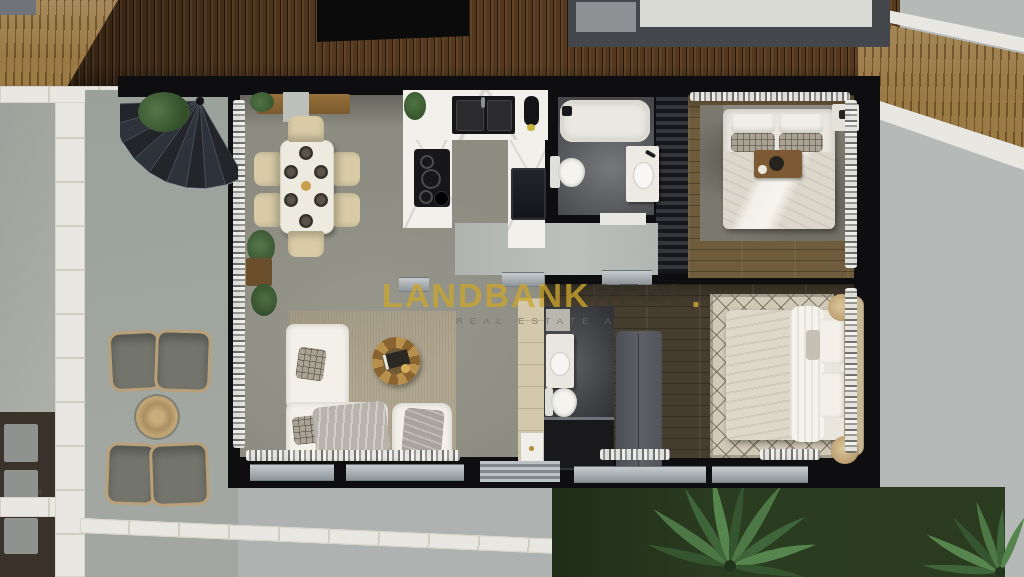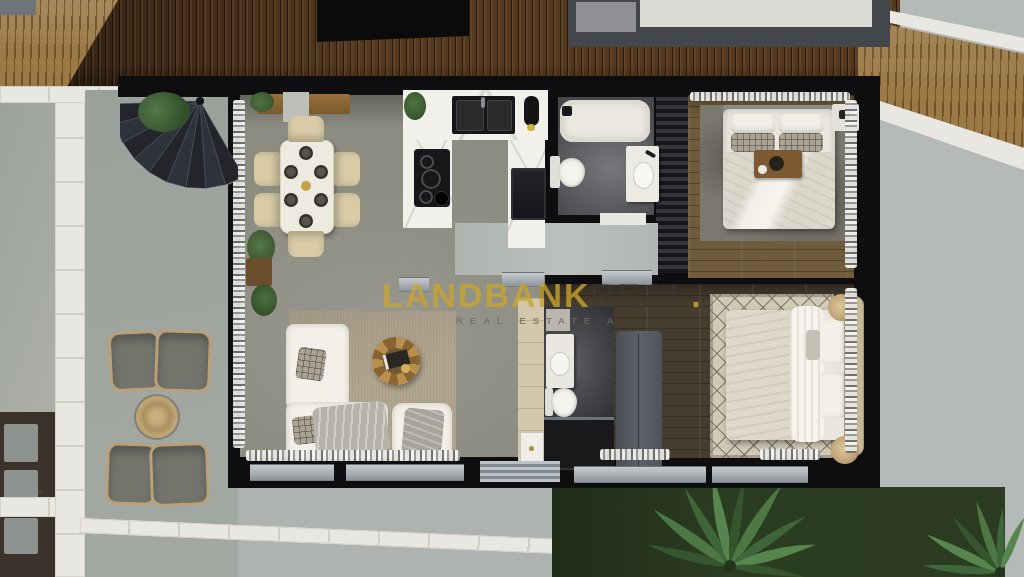--- a/index.html
+++ b/index.html
@@ -48,21 +48,21 @@
     background-image:radial-gradient(70px 45px at 30% 40%,rgba(0,0,0,.28),transparent),
     radial-gradient(90px 55px at 70% 72%,rgba(0,0,0,.22),transparent),
     radial-gradient(60px 35px at 55% 22%,rgba(255,255,255,.09),transparent);}
   .rugL{background-color:#b0a690;
     background-image:repeating-linear-gradient(90deg,rgba(120,110,88,.14) 0 1px,transparent 1px 3px),
     linear-gradient(160deg,rgba(0,0,0,.08),transparent 50%);}
   .white-soft{background:#f2f0e9;border-radius:8px;box-shadow:inset 0 0 6px rgba(0,0,0,.18);}
   .grass{background:linear-gradient(90deg,#1f2d18,#2b3d21 40%,#2a3b20);}
   .pouf{border-radius:50%;background:radial-gradient(circle at 45% 45%,#d9c79a,#c0a377 60%,#8f774f);}
   .wm1{font-weight:800;font-size:34px;letter-spacing:2px;white-space:nowrap;}
-  .wm2{font-weight:700;font-size:9.5px;letter-spacing:7px;white-space:nowrap;}
+  .wm2{font-weight:400;font-size:9.5px;letter-spacing:7px;white-space:nowrap;}
 </style>
 </head>
 <body>
 
 <div id="canvas">
 
   <div class="a deck-dark" style="left:0;top:0;width:900px;height:90px;"></div>
   <div class="a deck-light" style="left:0;top:0;width:130px;height:92px;clip-path:polygon(0 0,118px 0,64px 100%,0 100%);"></div>
   <div class="a concrete" style="left:0;top:88px;width:90px;height:489px;"></div>
   <div class="a" style="left:0;top:412px;width:58px;height:165px;background:#3a322b;background-image:radial-gradient(3px 3px at 12px 30px,rgba(255,255,255,.12),transparent),radial-gradient(3px 3px at 40px 80px,rgba(255,255,255,.1),transparent);"></div>

